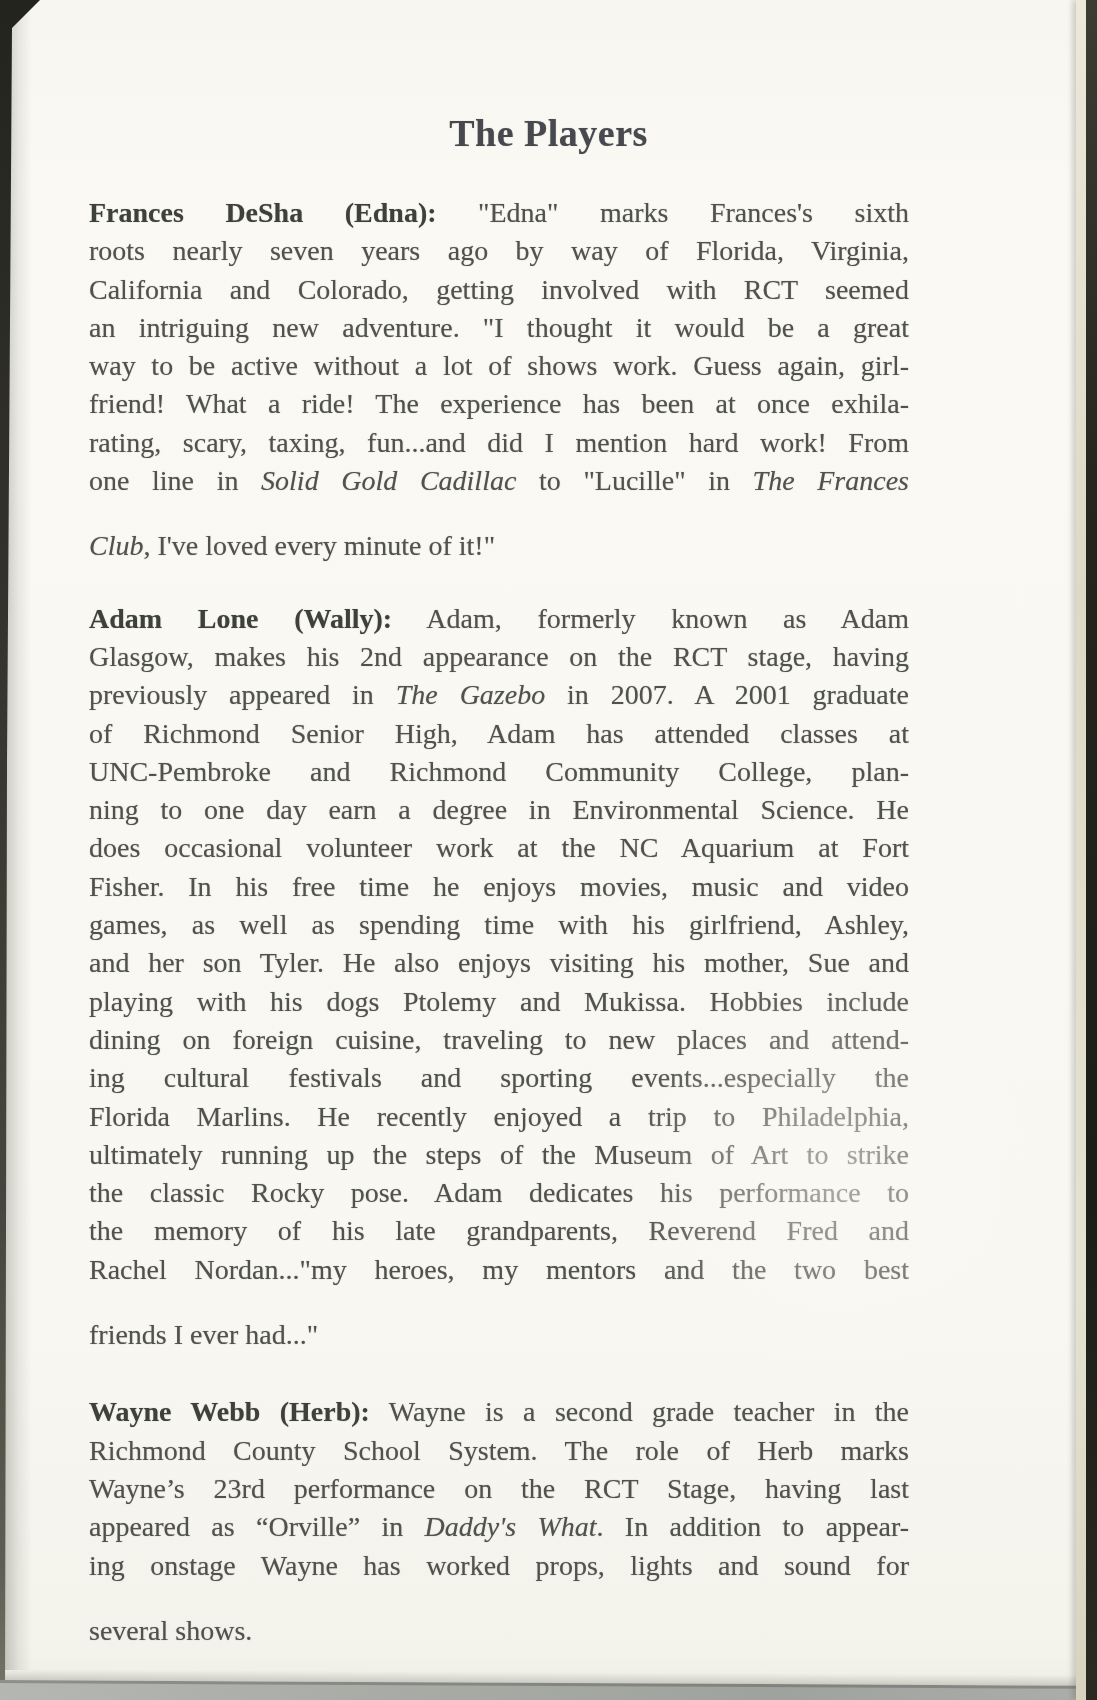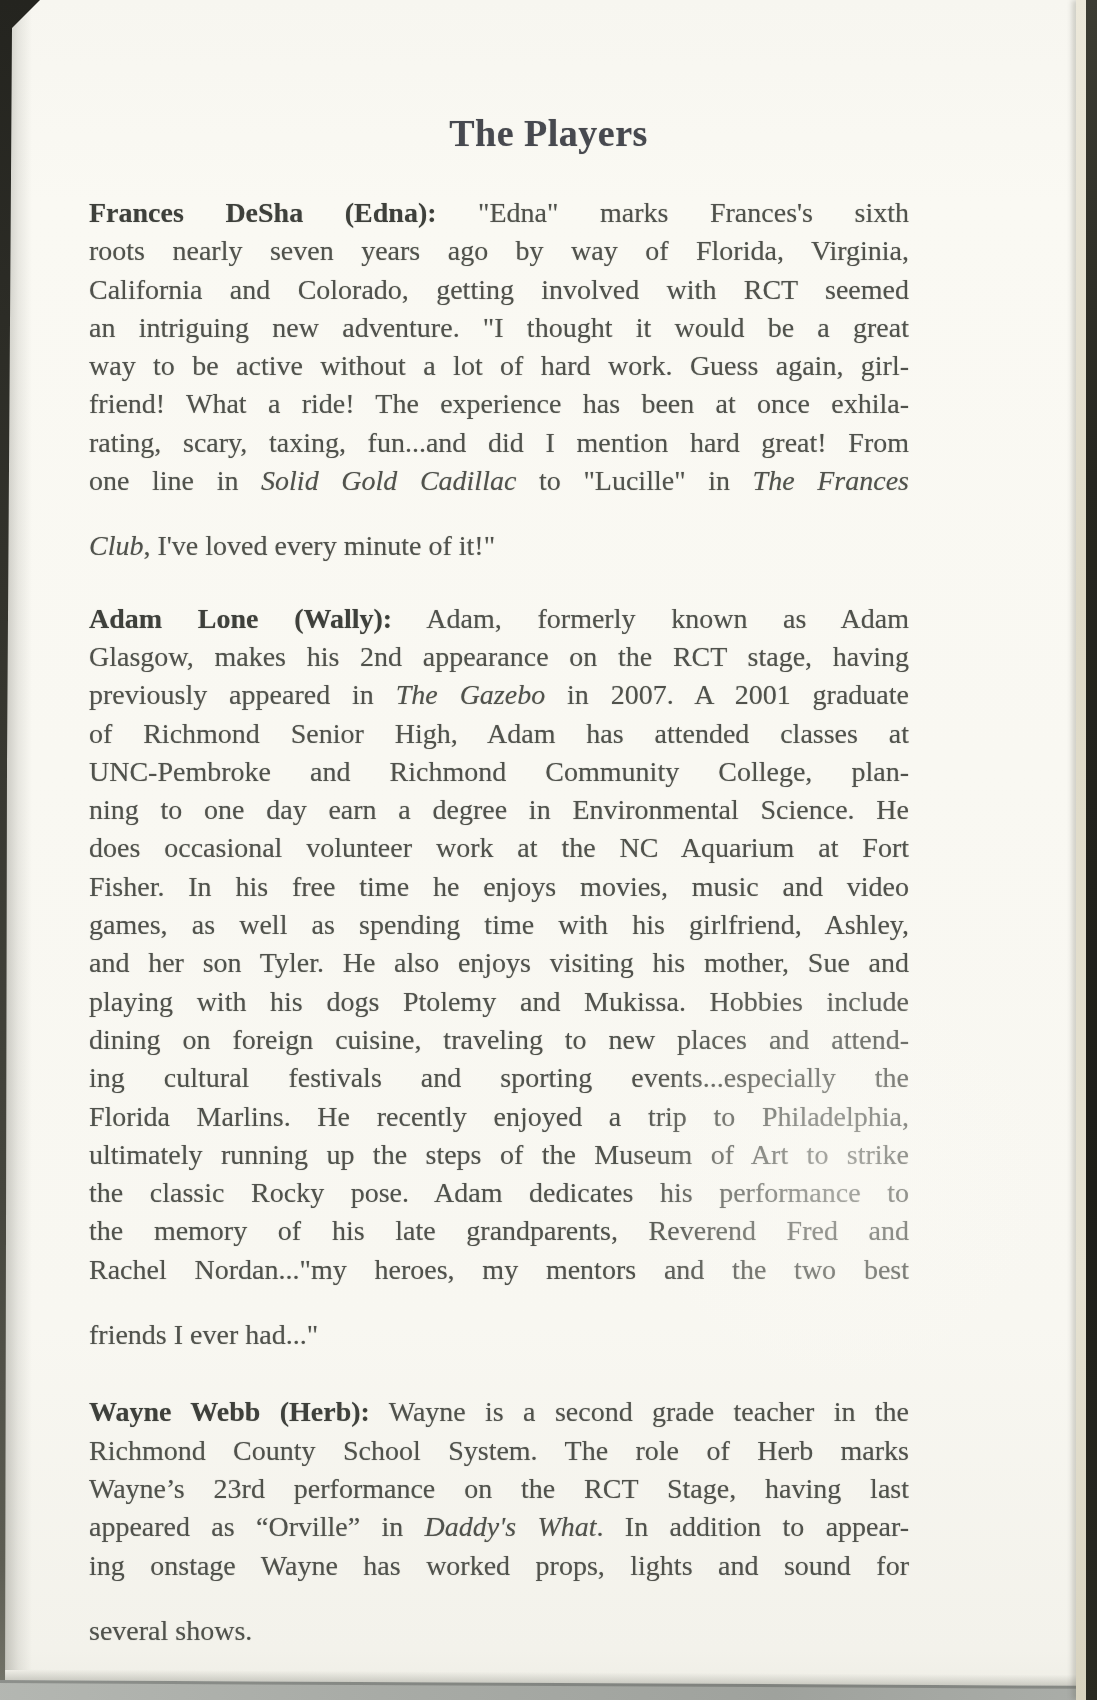--- a/index.html
+++ b/index.html
@@ -89,23 +89,23 @@
 <div class="scan-right-dark"></div>
 
 <h1 class="title">The Players</h1>
 
 <div class="content" id="bios">
     <div class="bio">
       <div class="line"><span class="b">Frances DeSha (Edna):</span><span>  "Edna" marks Frances's sixth</span></div>
       <div class="line"><span>roots nearly seven years ago by way of Florida, Virginia,</span></div>
       <div class="line"><span>California and Colorado, getting involved with RCT seemed</span></div>
       <div class="line"><span>an intriguing new adventure.  "I thought it would be a great</span></div>
-      <div class="line"><span>way to be active without a lot of hard work.  Guess again, girl-</span></div>
+      <div class="line"><span>way to be active without a lot of shows work.  Guess again, girl-</span></div>
       <div class="line"><span>friend!  What a ride!  The experience has been at once exhila-</span></div>
-      <div class="line"><span>rating, scary, taxing, fun...and did I mention hard great!  From</span></div>
+      <div class="line"><span>rating, scary, taxing, fun...and did I mention hard work!  From</span></div>
       <div class="line"><span>one line in </span><span class="i">Solid Gold Cadillac</span><span> to "Lucille" in </span><span class="i">The Frances</span></div>
       <div class="line last"><span class="i">Club</span><span>, I've loved every minute of it!"</span></div>
     </div>
     <div class="bio">
       <div class="line"><span class="b">Adam Lone (Wally):</span><span>  Adam, formerly known as Adam</span></div>
       <div class="line"><span>Glasgow, makes his 2nd appearance on the RCT stage, having</span></div>
       <div class="line"><span>previously appeared in </span><span class="i">The Gazebo</span><span> in 2007.  A 2001 graduate</span></div>
       <div class="line"><span>of Richmond Senior High, Adam has attended classes at</span></div>
       <div class="line"><span>UNC-Pembroke and Richmond Community College, plan-</span></div>
       <div class="line"><span>ning to one day earn a degree in Environmental Science.  He</span></div>

